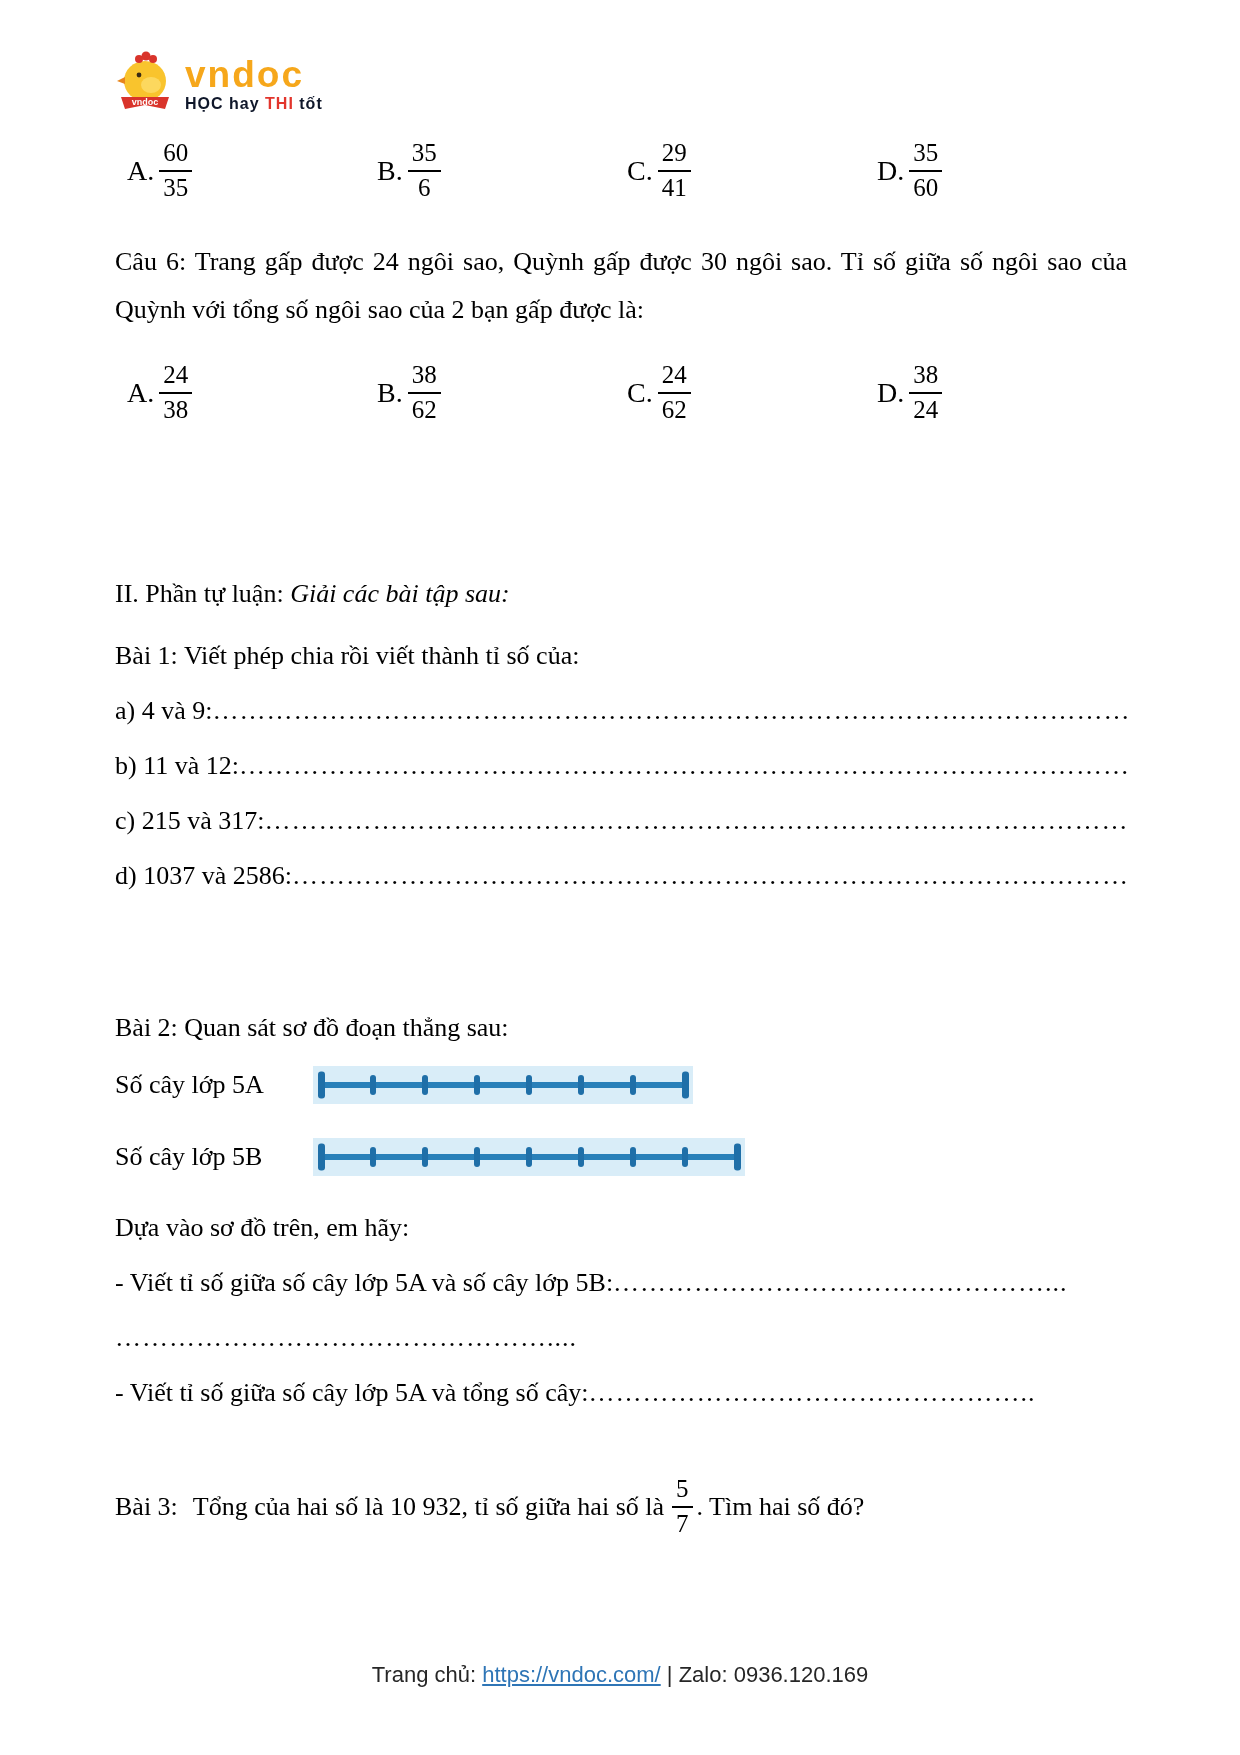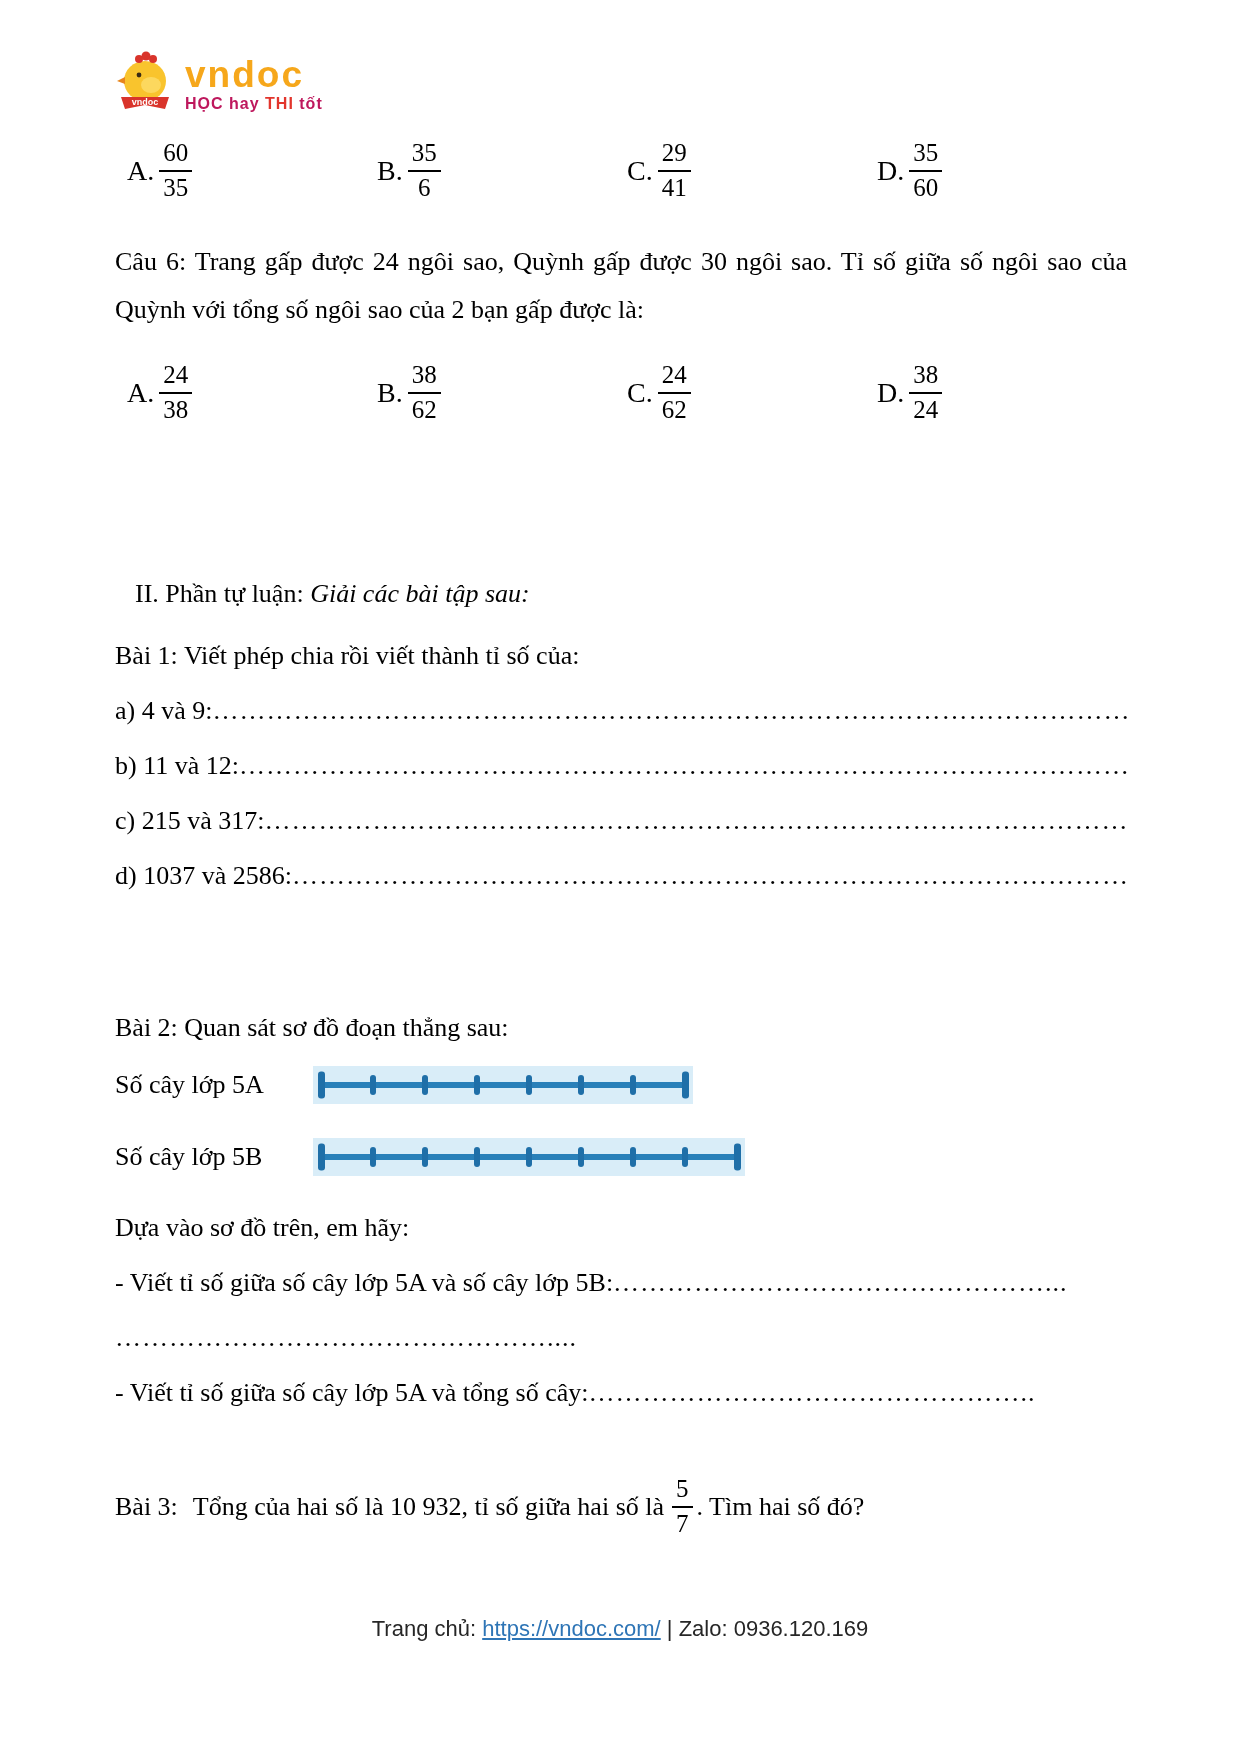--- a/index.html
+++ b/index.html
@@ -11,38 +11,38 @@
     font-size:26px;color:#000;
     overflow:hidden;
   }
   .content{position:absolute;left:115px;top:0;width:1012px;}
 
   
   .logo{margin-top:50px;display:flex;align-items:center;gap:10px;height:68px;}
   .logo-text{display:flex;flex-direction:column;line-height:1;font-family:"Liberation Sans",sans-serif;}
   .brand{font-weight:bold;font-size:37px;color:#f6a71b;letter-spacing:2px;}
   .tagline{font-weight:bold;font-size:16px;margin-top:3px;letter-spacing:1px;}
-  .tg-green{color:#be185d;}
+  .tg-green{color:#0f172a;}
   .tg-red{color:#e2352c;}
 
   
   .answers{display:flex;margin-top:16px;padding-left:12px;height:74px;align-items:center;}
   .opt{width:253px;display:flex;align-items:center;}
   .letter{font-size:28px;margin-right:5px;}
   .frac{display:inline-block;text-align:center;font-size:25px;line-height:1.15;vertical-align:middle;}
   .frac .num{display:block;border-bottom:2px solid #000;padding:0 4px 2px;}
   .frac .den{display:block;padding-top:2px;}
 
   
   .para{margin-top:30px;text-align:justify;line-height:48px;}
   .line{line-height:40px;white-space:nowrap;}
   b.lbl{font-weight:normal;}
   .italic{font-style:italic;}
 
-  .sec2{margin-top:144px;margin-left:20px;}
+  .sec2{margin-top:144px;}
   .bai1-h{margin-top:22px;}
   .fill-line{display:flex;margin-top:15px;line-height:40px;overflow:hidden;white-space:nowrap;}
   .fill-line .txt{flex:0 0 auto;}
   .fill-line .dots{flex:1 1 auto;overflow:hidden;letter-spacing:1px;}
 
   .bai2-h{margin-top:112px;}
 
   
   .diag{margin-top:16px;}
   .diag-row{display:flex;align-items:center;height:42px;margin-top:30px;}
@@ -56,21 +56,21 @@
   .prompt{margin-top:30px;}
   .task .txt{flex:0 0 auto;}
 
   
   .bai3-line{margin-top:62px;display:flex;align-items:center;line-height:1.2;}
   .bai3-line .frac{margin-left:8px;}
   .after-frac{margin-left:4px;}
 
   
   .footer{
-    position:absolute;left:0;top:1616px;width:1240px;text-align:center;
+    position:absolute;left:0;top:1662px;width:1240px;text-align:center;
     font-family:"Liberation Sans",sans-serif;font-size:22px;color:#262626;
   }
   .footer a{color:#2e75b6;text-decoration:underline;cursor:pointer;}
 </style>
 </head>
 <body>
 
 <div class="page">
   <div class="content">
 

